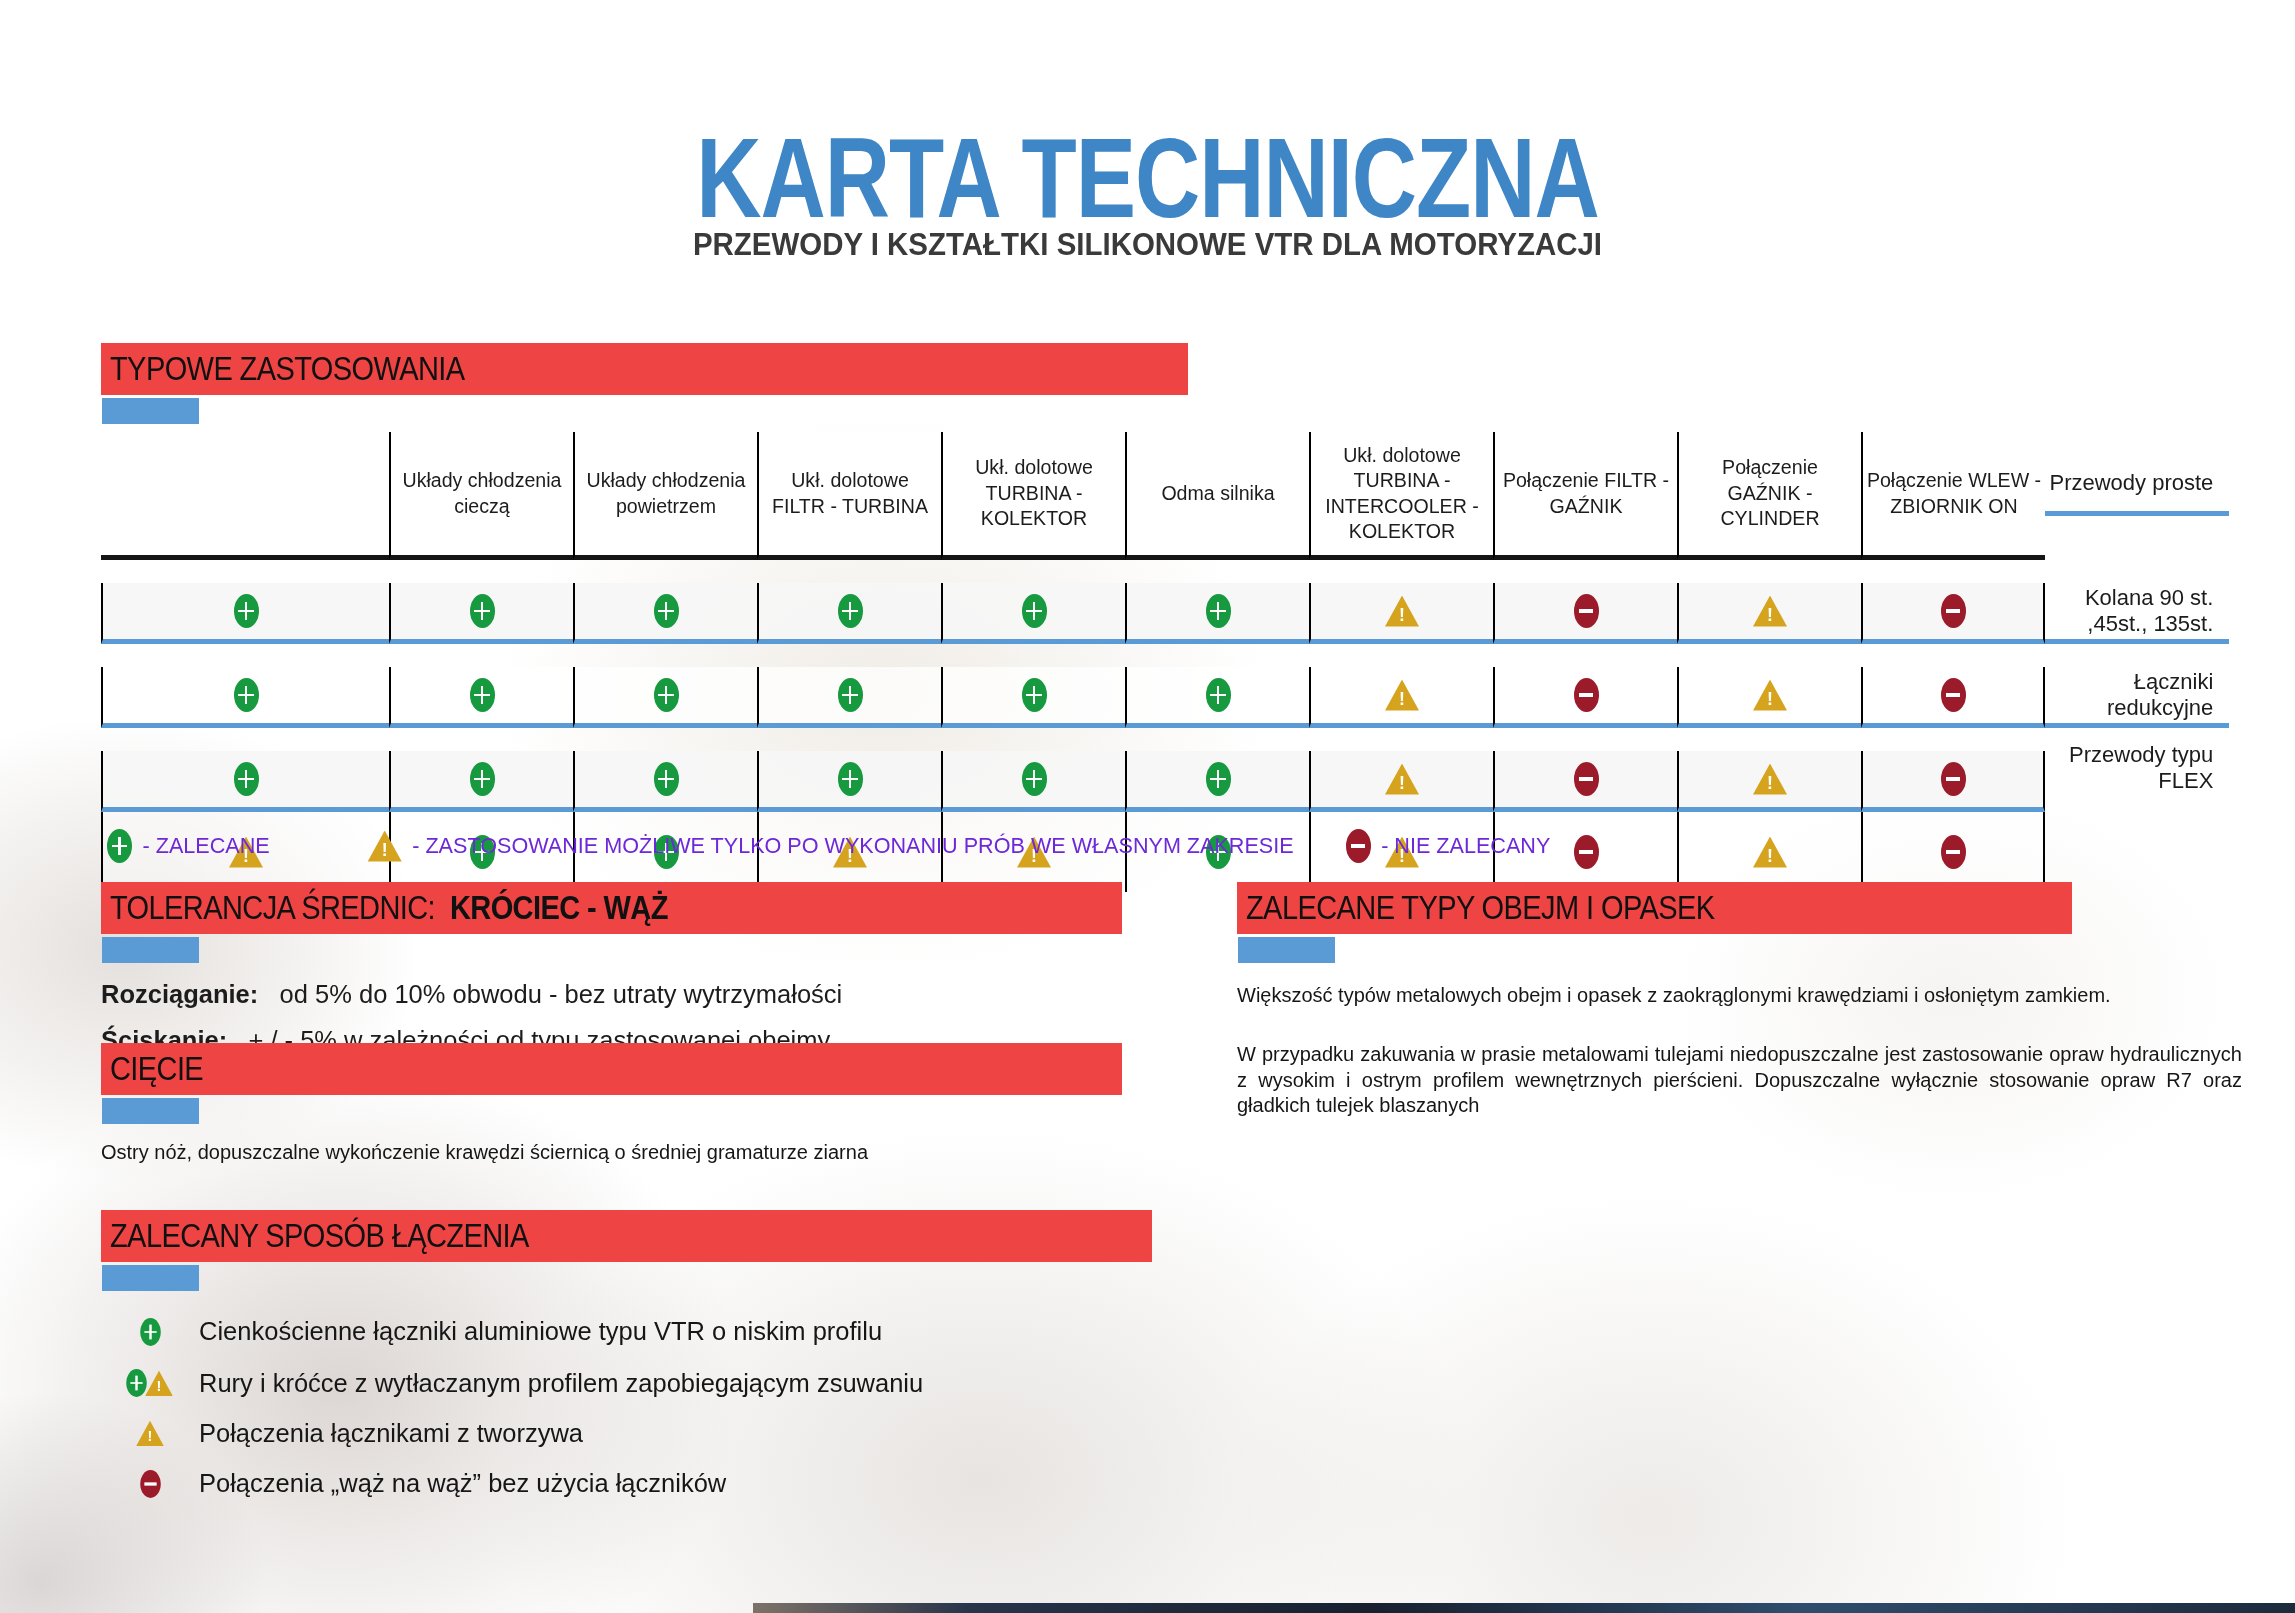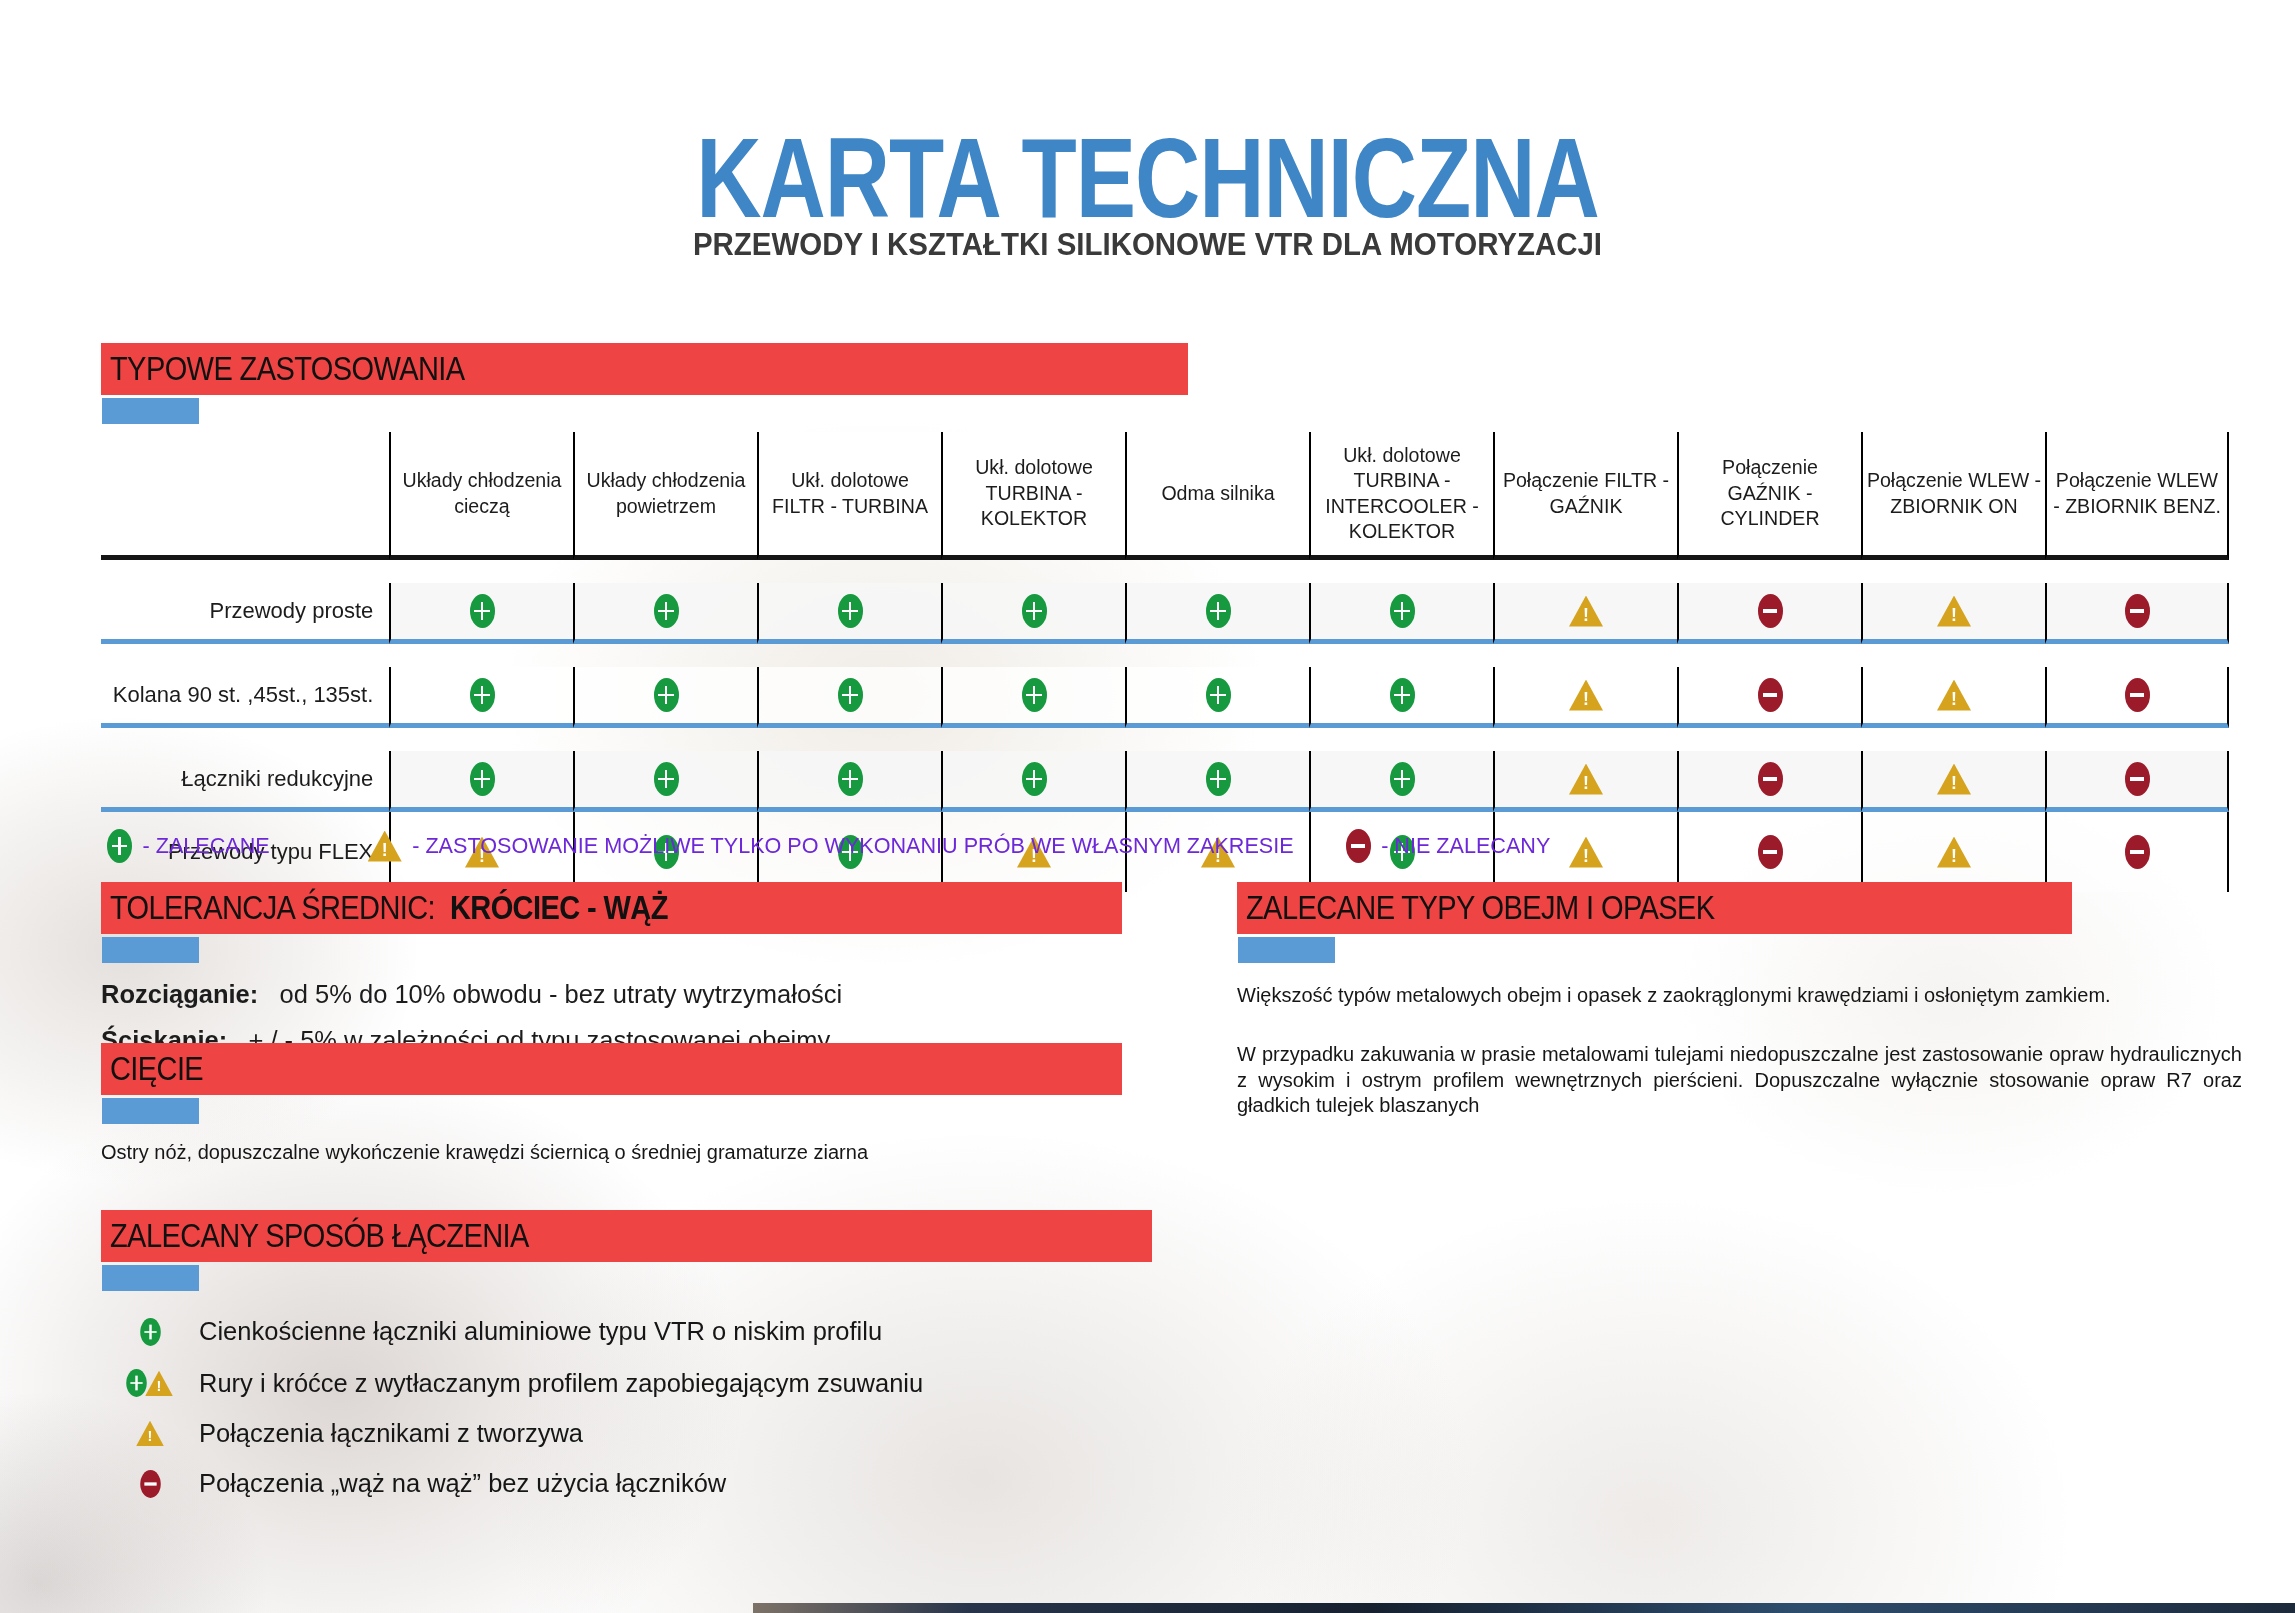--- a/index.html
+++ b/index.html
@@ -99,21 +99,20 @@
       <div class="cell corner"></div>
       <div class="cell head">Układy chłodzenia cieczą</div>
       <div class="cell head">Układy chłodzenia powietrzem</div>
       <div class="cell head">Ukł. dolotowe FILTR - TURBINA</div>
       <div class="cell head">Ukł. dolotowe TURBINA - KOLEKTOR</div>
       <div class="cell head">Odma silnika</div>
       <div class="cell head">Ukł. dolotowe TURBINA - INTERCOOLER - KOLEKTOR</div>
       <div class="cell head">Połączenie FILTR - GAŹNIK</div>
       <div class="cell head">Połączenie GAŹNIK - CYLINDER</div>
       <div class="cell head">Połączenie WLEW - ZBIORNIK ON</div>
-      <div class="cell head last">Połączenie WLEW - ZBIORNIK BENZ.</div>
       <div class="cell lab row-h sep">Przewody proste</div>
       <div class="cell body-cell row-h sep bg-odd">
         <span class="icn plus"></span>
       </div>
       <div class="cell body-cell row-h sep bg-odd">
         <span class="icn plus"></span>
       </div>
       <div class="cell body-cell row-h sep bg-odd">
         <span class="icn plus"></span>
       </div>

